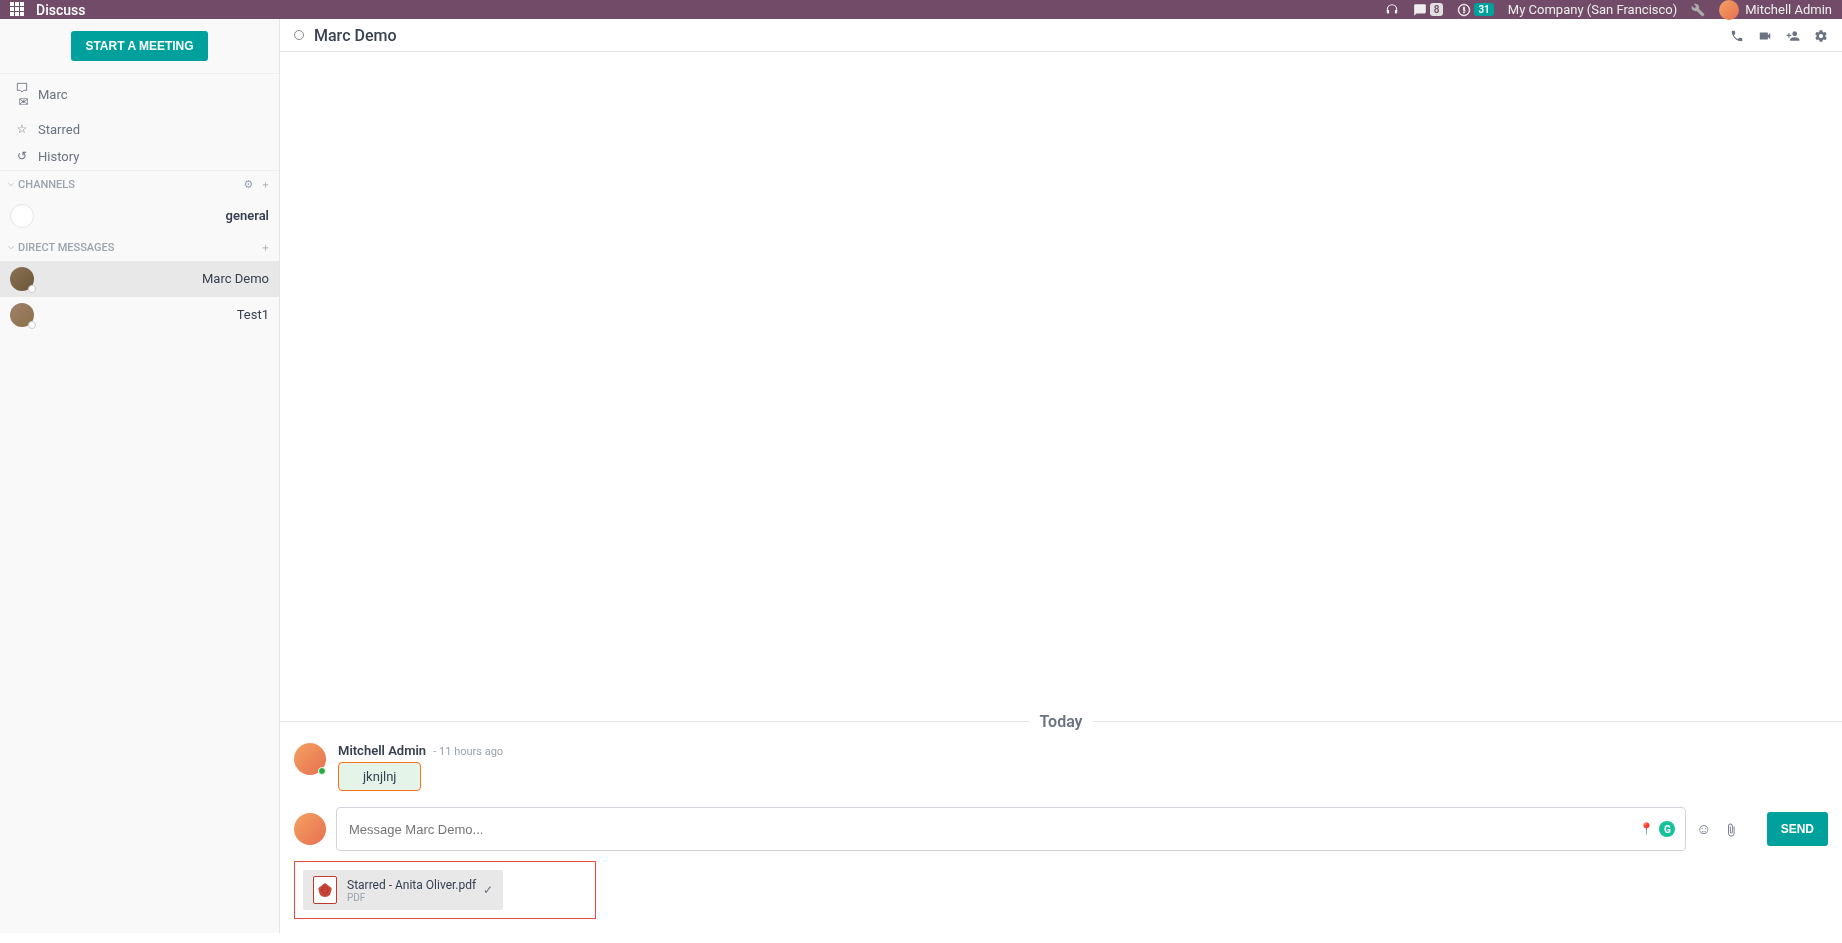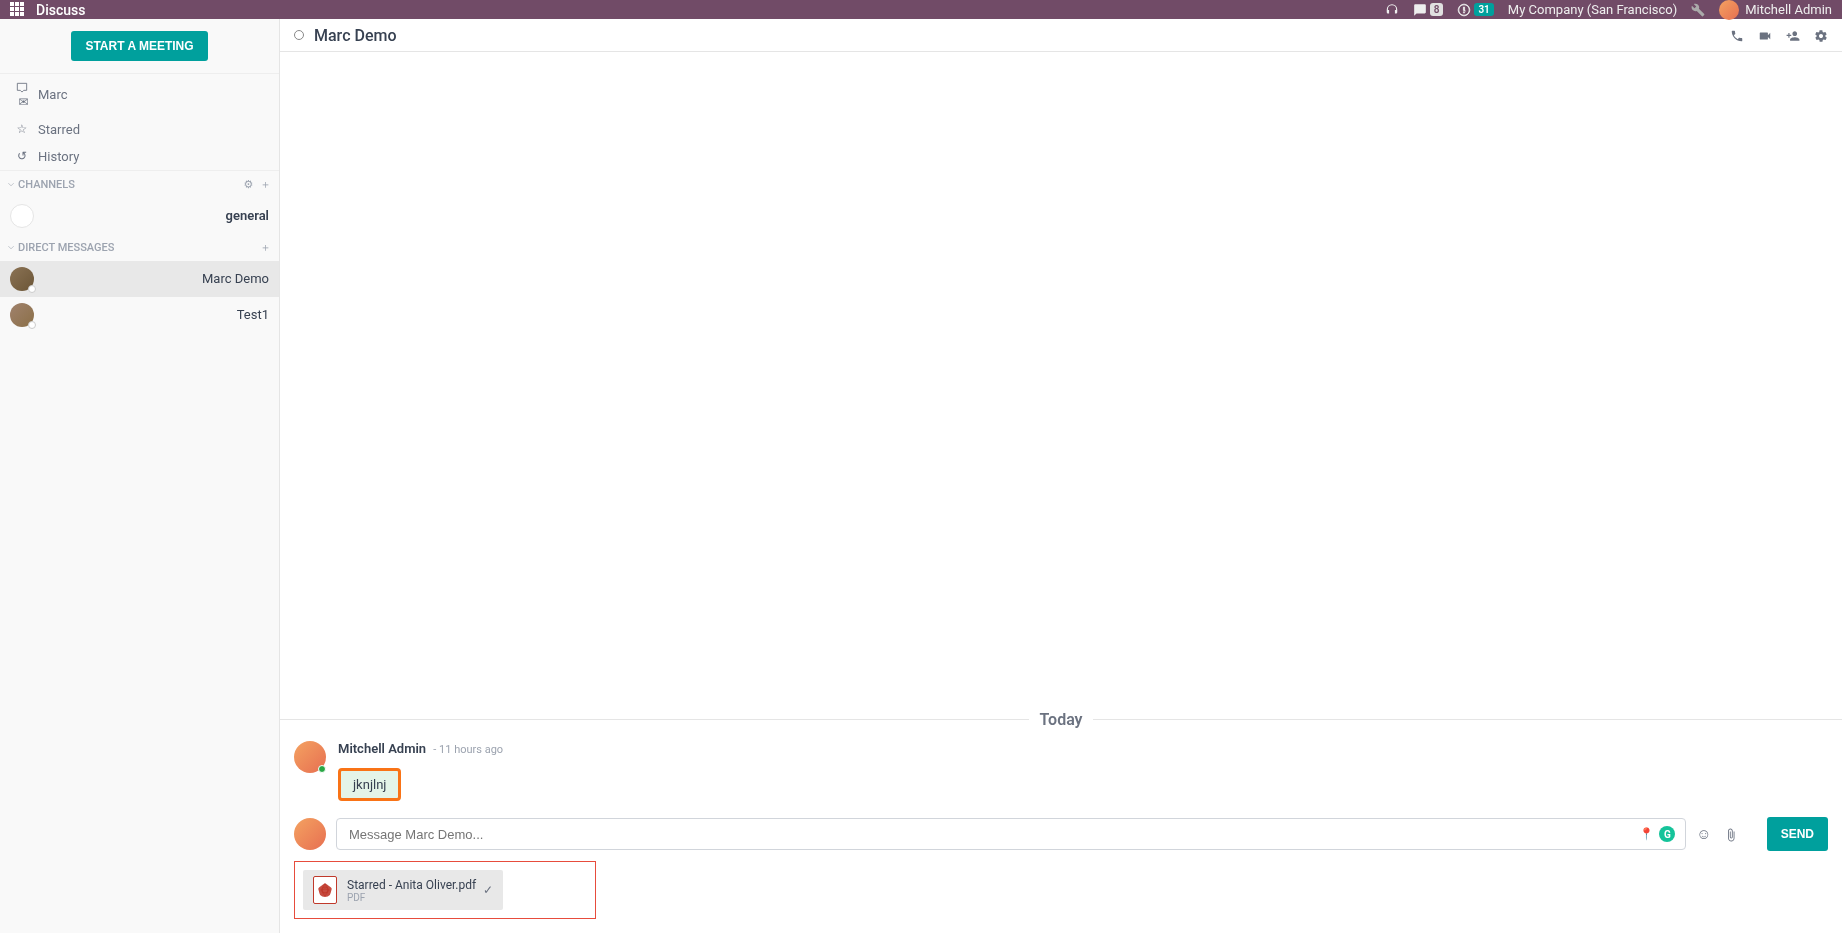--- a/index.html
+++ b/index.html
@@ -42,26 +42,26 @@
 
 .messages { flex: 1; overflow-y: auto; display: flex; flex-direction: column; justify-content: flex-end; }
 .date-divider { display: flex; align-items: center; margin: 6px 0; }
 .date-divider .line { flex: 1; height: 1px; background: #e5e5e5; }
 .date-divider .label { padding: 0 10px; font-size: 16px; font-weight: 600; color: #6b7280; }
 .message { display: flex; padding: 6px 14px; }
 .message-avatar { width: 32px; height: 32px; border-radius: 50%; background: linear-gradient(135deg,#f4a261,#e76f51); margin-right: 12px; position: relative; flex-shrink: 0; }
 .message-avatar .status-dot { bottom: 0; right: 0; }
 .message-body .author { font-size: 13px; font-weight: 600; color: #374151; }
 .message-body .time { font-size: 11px; color: #9ca3af; margin-left: 4px; }
-.message-content { margin-top: 12px; display: inline-block; background: #E4F4E8; border: 3px solid #f97316; padding: 6px 12px; border-radius: 4px; font-size: 13px; }
+.message-content { margin-top: 4px; display: inline-block; background: #E4F4E8; border: 1px solid #f97316; padding: 6px 24px; border-radius: 4px; font-size: 13px; }
 
 .composer-wrap { padding: 10px 14px 14px; }
 .composer { display: flex; align-items: center; gap: 10px; }
 .composer-avatar { width: 32px; height: 32px; border-radius: 50%; background: linear-gradient(135deg,#f4a261,#e76f51); flex-shrink: 0; }
-.composer-input { flex: 1; border: 1px solid #d1d5db; border-radius: 4px; height: 32px; display: flex; align-items: center; padding: 0 12px; position: relative; }
+.composer-input { flex: 1; border: 1px solid #d1d5db; border-radius: 4px; height: 44px; display: flex; align-items: center; padding: 0 12px; position: relative; }
 .composer-input input { flex: 1; border: none; outline: none; font-size: 13px; color: #374151; background: transparent; }
 .grammarly { position: absolute; right: 10px; display: flex; gap: 4px; }
 .g-badge { width: 16px; height: 16px; border-radius: 50%; background: #15C39A; display: flex; align-items: center; justify-content: center; color: #fff; font-size: 10px; font-weight: bold; }
 .g-pin { width: 16px; height: 16px; display: flex; align-items: center; justify-content: center; color: #15C39A; font-size: 12px; }
 .composer-actions { display: flex; gap: 12px; color: #6b7280; }
 .composer-actions span { cursor: pointer; font-size: 15px; }
 .send-btn { background: #00A09D; color: #fff; border: none; padding: 10px 14px; font-size: 12px; font-weight: 600; cursor: pointer; border-radius: 3px; margin-left: 19px; }
 
 .attachment-zone { margin-top: 10px; margin-left: 0px; border: 1.5px solid #E74C3C; padding: 8px; display: inline-block; min-width: 302px; }
 .attachment-card { display: flex; align-items: center; background: #E8E8E8; padding: 6px 10px; width: 200px; border-radius: 2px; }

